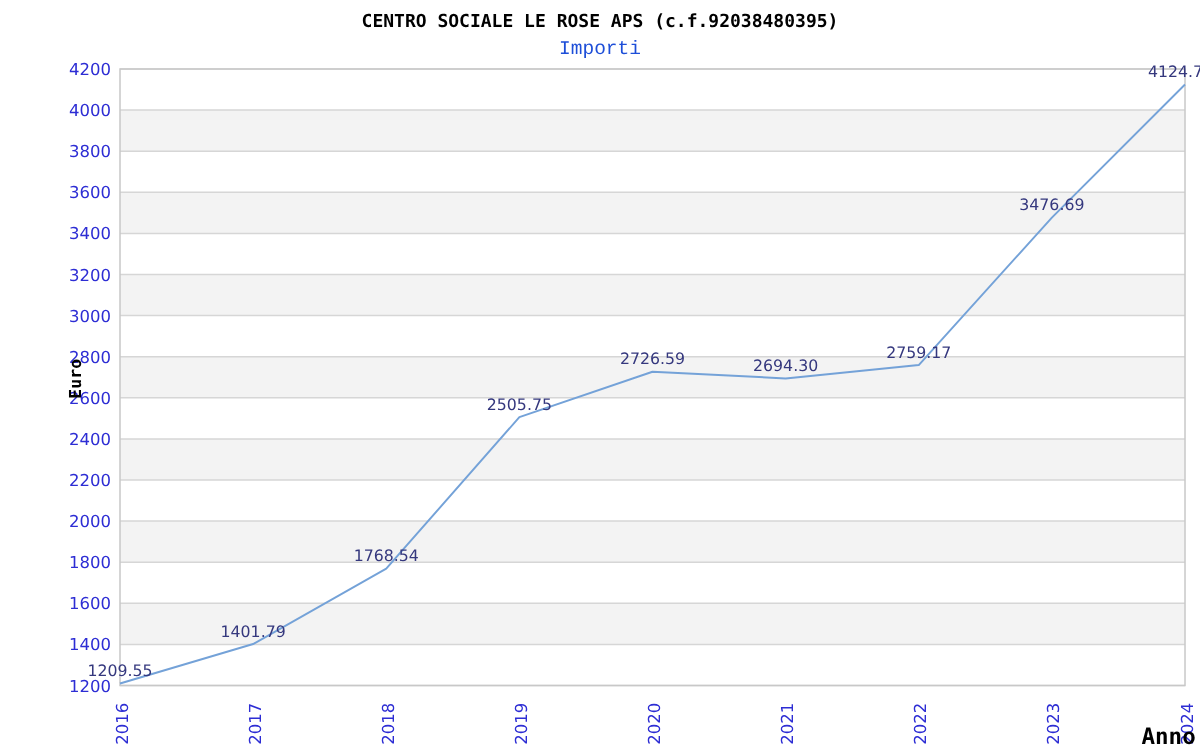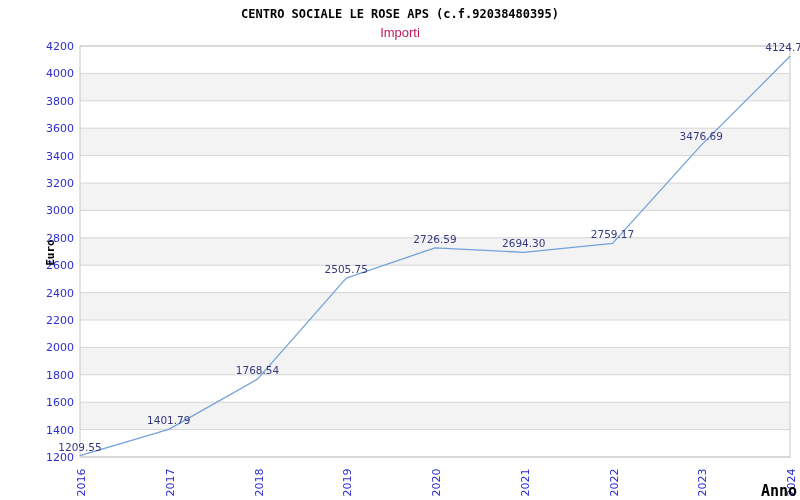--- a/index.html
+++ b/index.html
@@ -8,21 +8,21 @@
     overflow:hidden;font-family:"DejaVu Sans",sans-serif;
   }
   #chart-svg{position:absolute;left:0;top:0;font-family:"DejaVu Sans",sans-serif;}
   .title{
     position:absolute;top:7px;left:0;width:100%;text-align:center;
     font-family:"DejaVu Sans Mono",monospace;font-weight:bold;font-size:12px;color:#000;
     letter-spacing:0px;white-space:nowrap;
   }
   .subtitle{
     position:absolute;top:25px;left:0;width:100%;text-align:center;
-    font-family:Liberation Sans, sans-serif;font-size:13px;color:#be185d;white-space:nowrap;
+    font-family:Liberation Mono, monospace;font-size:13px;color:#1d4ed8;white-space:nowrap;
   }
   .ylabel{
     position:absolute;left:37px;top:246px;transform:rotate(-90deg);transform-origin:center;
     font-family:"DejaVu Sans Mono",monospace;font-weight:bold;font-size:11px;color:#000;white-space:nowrap;
   }
   .xlabel{
     position:absolute;left:761px;top:482px;
     font-family:"DejaVu Sans Mono",monospace;font-weight:bold;font-size:15px;color:#000;white-space:nowrap;
   }
 </style>

